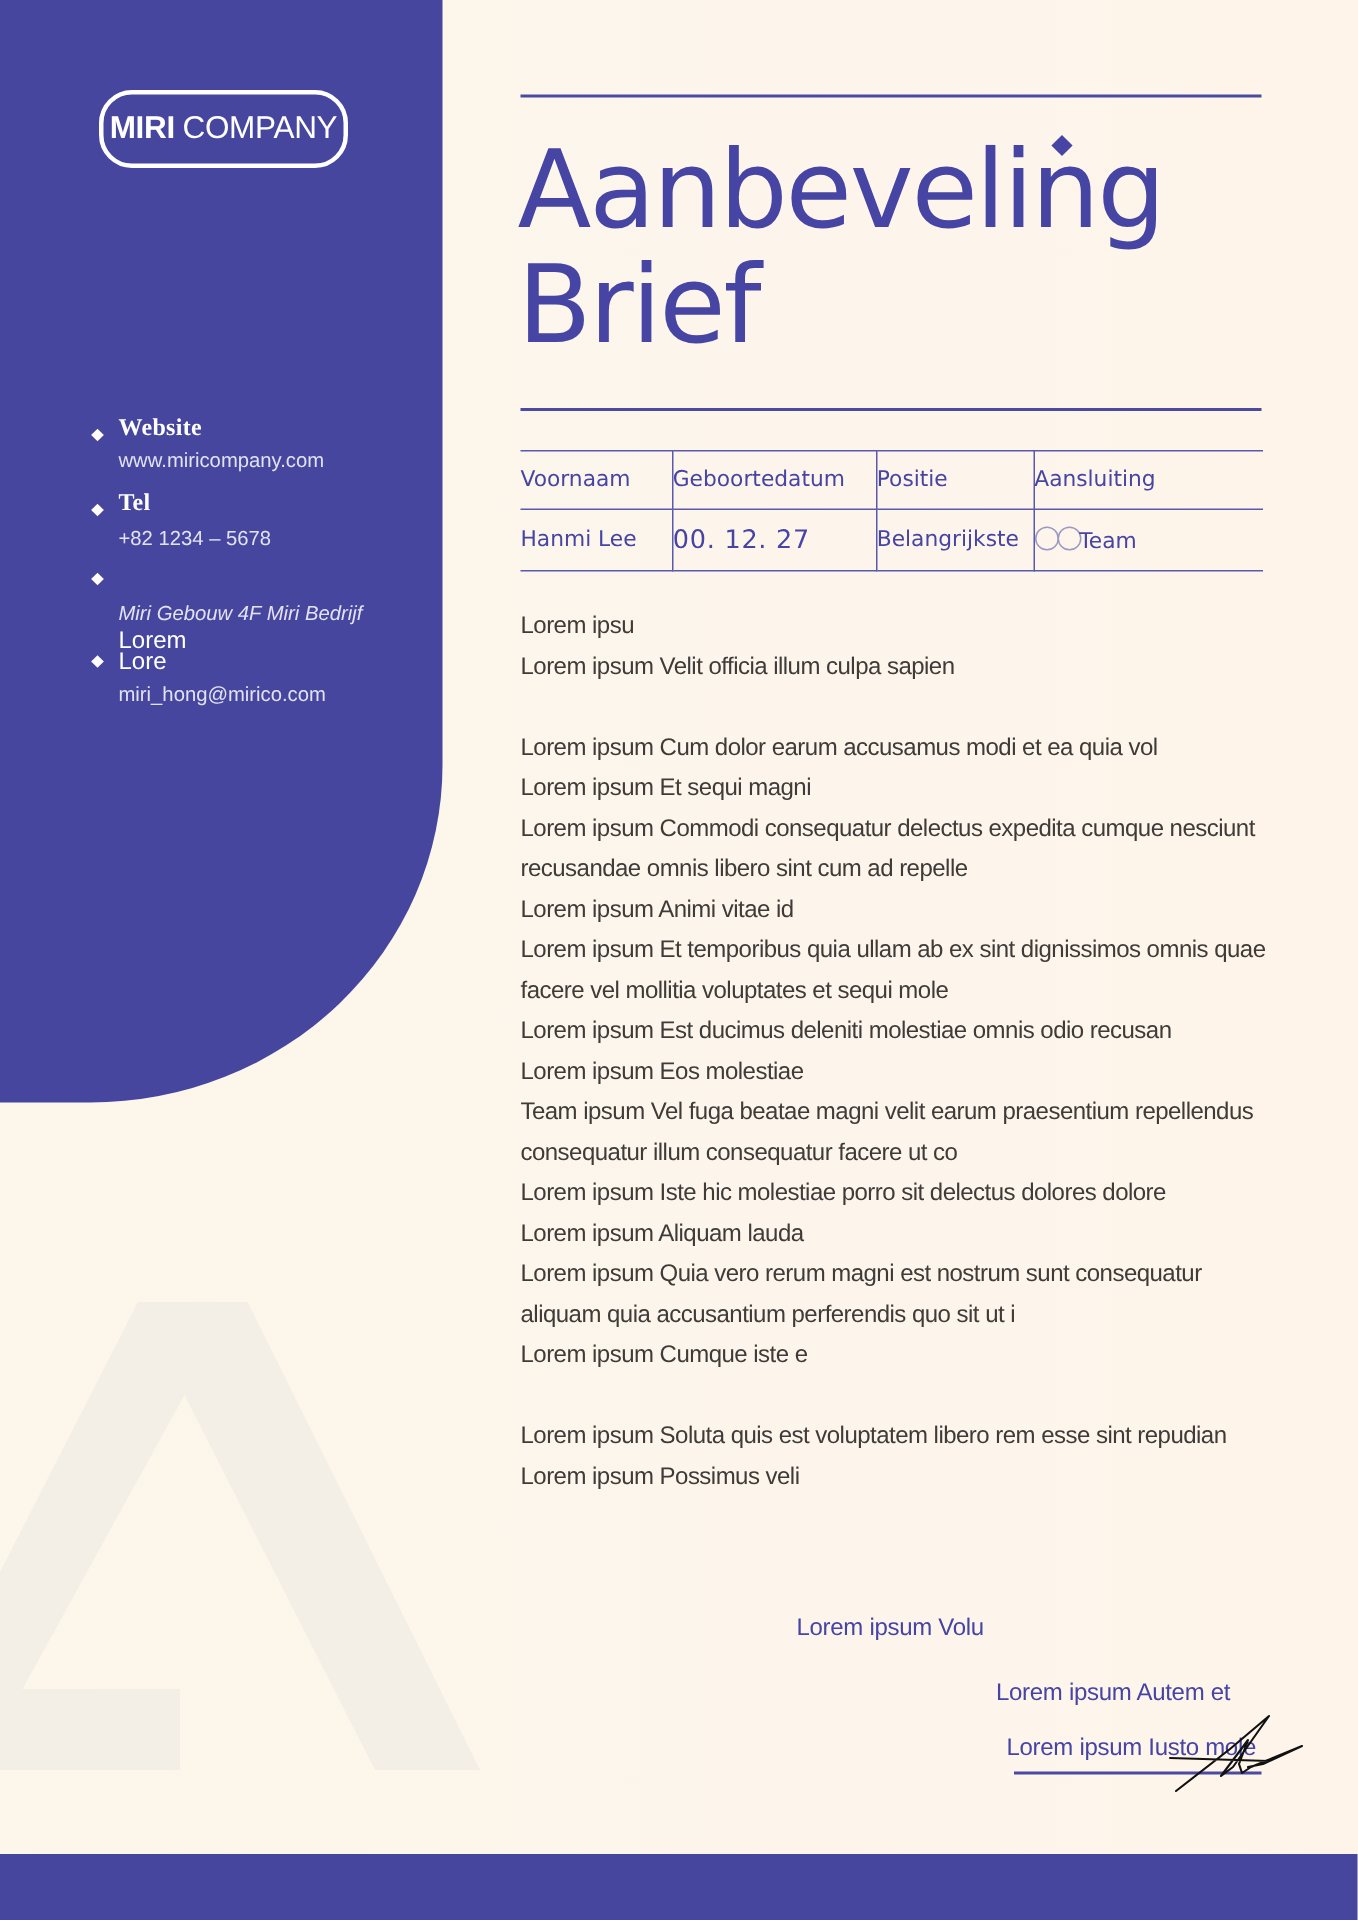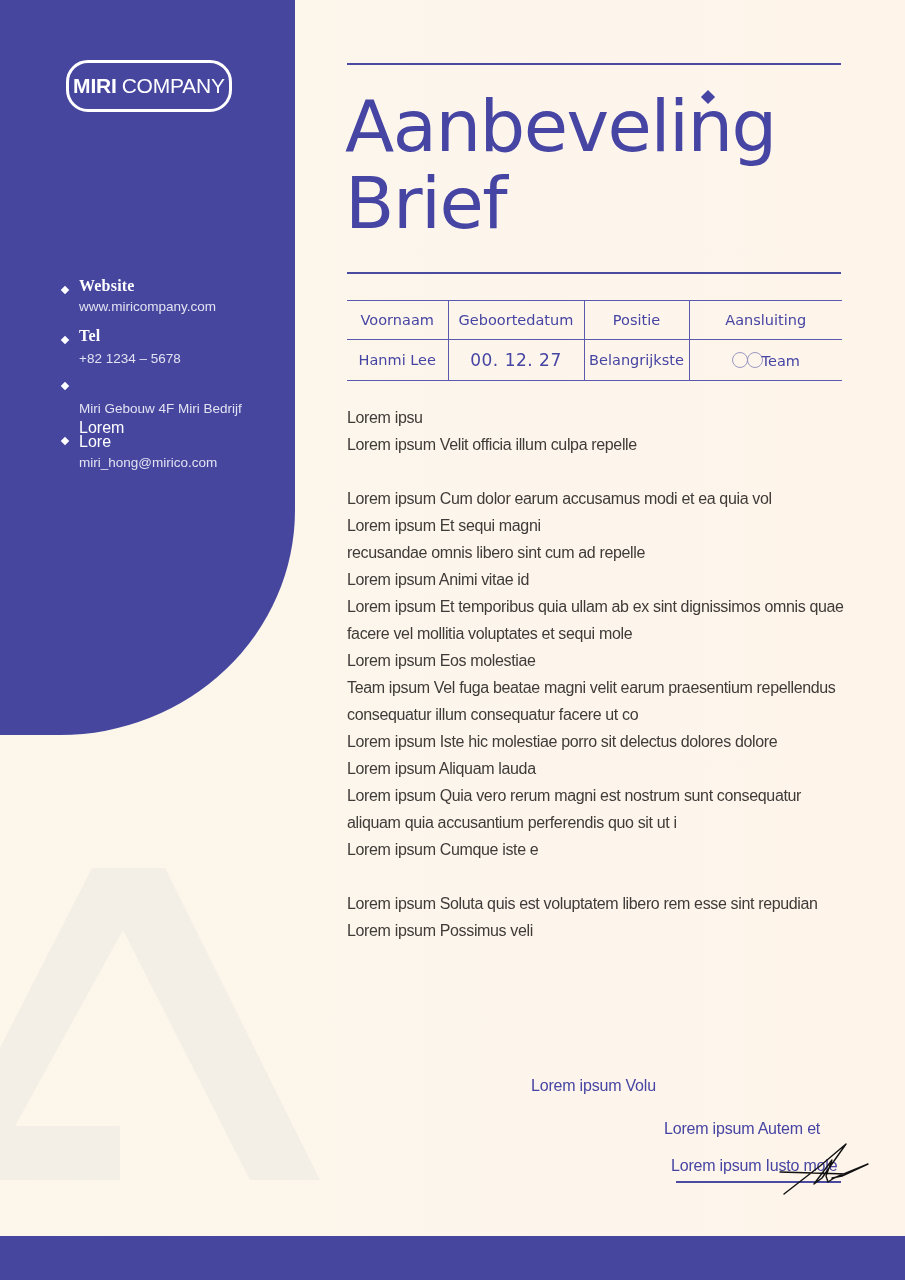--- a/index.html
+++ b/index.html
@@ -23,21 +23,21 @@
   .contact .value { position:absolute; left:17px; top:18px; font-size:13.5px; color:#e2e2f2; white-space:nowrap; }
 
   .rule { position:absolute; left:347px; width:494px; height:2px; background:#4b4aa1; }
   .title { position:absolute; left:345px; top:88px; color:#4645a3; font-size:72px; line-height:77px;
            font-family:"DejaVu Sans", sans-serif; letter-spacing:-1.5px; font-weight:400; }
   .title-diamond { position:absolute; left:703px; top:92px; width:10px; height:10px; background:#4645a3;
                    transform:rotate(45deg); }
 
   table.info { position:absolute; left:347px; top:300px; width:495px; border-collapse:collapse;
                color:#4645a3; font-family:"DejaVu Sans", sans-serif; }
-  table.info th, table.info td { border:1px solid #5b59ad; text-align:center; font-weight:400; padding:0; }
+  table.info th, table.info td { border:1px solid #5b59ad; text-align:left; font-weight:400; padding:0; }
   table.info tr > *:first-child { border-left:none; }
   table.info tr > *:last-child { border-right:none; }
   table.info th { height:38px; font-size:14.5px; }
   table.info td { height:40px; font-size:14.5px; }
   table.info td.date { font-size:17px; letter-spacing:0.5px; }
   .circle { display:inline-block; width:14px; height:14px; border:1px solid #9a99c4; border-radius:50%;
             vertical-align:-2px; margin-right:-1px; }
 
   .body-text { position:absolute; left:347px; top:404px; width:520px; color:#3e3b38; font-size:16px;
                line-height:27px; letter-spacing:-0.35px; }
@@ -71,21 +71,21 @@
   <span class="value">www.miricompany.com</span>
 </div>
 <div class="contact" style="top:331px;">
   <span class="bullet"></span>
   <span class="label serif">Tel</span>
   <span class="value" style="top:20px;">+82 1234 – 5678</span>
 </div>
 <div class="contact" style="top:383px;">
   <span class="bullet" style="top:0px;"></span>
   <span class="label" style="top:-5px;margin-top:41px;">Lorem</span>
-  <span class="value" style="top:18px;">Miri Gebouw 4F Miri Bedrijf</span>
+  <span class="value" style="top:18px;font-style:italic;">Miri Gebouw 4F Miri Bedrijf</span>
 </div>
 <div class="contact" style="top:438px;">
   <span class="bullet" style="top:0px;"></span>
   <span class="label" style="top:-5px;">Lore</span>
   <span class="value" style="top:17px;">miri_hong@mirico.com</span>
 </div>
 
 <div class="rule" style="top:63px;"></div>
 <div class="title">
   <div>Aanbeveling</div>
@@ -114,28 +114,30 @@
     <td>Belangrijkste</td>
     <td>
       <span class="circle"></span><span class="circle"></span><span>Team</span>
     </td>
   </tr>
 </tbody>
   </table>
 
 <div class="body-text">
   <div class="line">Lorem ipsu</div>
-  <div class="line">Lorem ipsum Velit officia illum culpa repelle</div>
+  <div class="line">Lorem ipsum Velit officia illum culpa sapien</div>
   <div class="gap"></div>
   <div class="line">Lorem ipsum Cum dolor earum accusamus modi et ea quia vol</div>
   <div class="line">Lorem ipsum Et sequi magni</div>
+  <div class="line">Lorem ipsum Commodi consequatur delectus expedita cumque nesciunt</div>
   <div class="line">recusandae omnis libero sint cum ad repelle</div>
   <div class="line">Lorem ipsum Animi vitae id</div>
   <div class="line">Lorem ipsum Et temporibus quia ullam ab ex sint dignissimos omnis quae</div>
   <div class="line">facere vel mollitia voluptates et sequi mole</div>
+  <div class="line">Lorem ipsum Est ducimus deleniti molestiae omnis odio recusan</div>
   <div class="line">Lorem ipsum Eos molestiae</div>
   <div class="line">Team ipsum Vel fuga beatae magni velit earum praesentium repellendus</div>
   <div class="line">consequatur illum consequatur facere ut co</div>
   <div class="line">Lorem ipsum Iste hic molestiae porro sit delectus dolores dolore</div>
   <div class="line">Lorem ipsum Aliquam lauda</div>
   <div class="line">Lorem ipsum Quia vero rerum magni est nostrum sunt consequatur</div>
   <div class="line">aliquam quia accusantium perferendis quo sit ut i</div>
   <div class="line">Lorem ipsum Cumque iste e</div>
   <div class="gap"></div>
   <div class="line">Lorem ipsum Soluta quis est voluptatem libero rem esse sint repudian</div>

